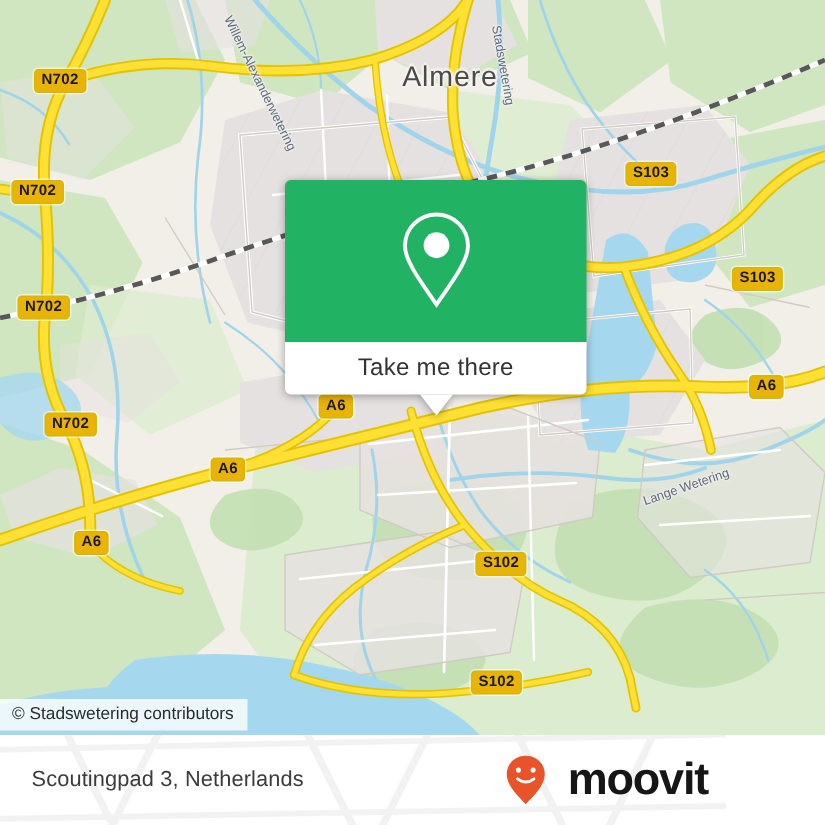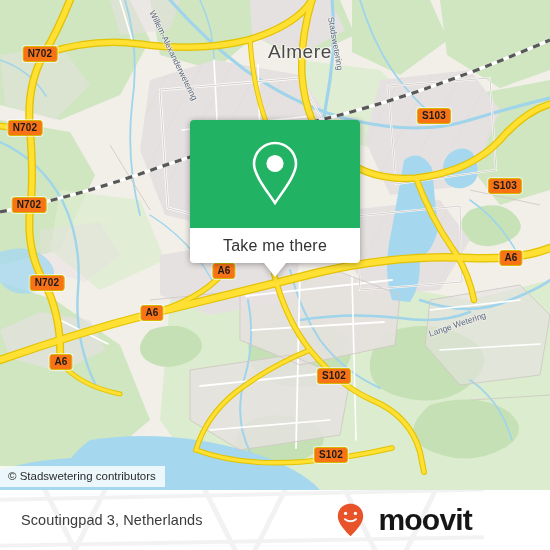--- a/index.html
+++ b/index.html
@@ -16,21 +16,21 @@
     position: absolute; left: 0; top: 0;
     width: 550px; height: 490px;
     background: #f2efe9;
     overflow: hidden;
   }
   .layer { position: absolute; left: 0; top: 0; width: 550px; height: 490px; }
 
   
   .shield {
     position: absolute;
-    background: #f97316;
+    background: #eab308;
     border: 1.4px solid #d6b800;
     border-radius: 3px;
     color: #1a1a1a;
     font-size: 10px;
     font-weight: bold;
     letter-spacing: .2px;
     padding: 1px 4px 2px 4px;
     line-height: 11px;
     white-space: nowrap;
     transform: translate(-50%, -50%);
@@ -67,21 +67,21 @@
     font-size: 11.5px;
     padding: 4px 9px 4px 8px;
     line-height: 13px;
     white-space: nowrap;
   }
 
   
   #card {
     position: absolute;
     left: 190px; top: 120px;
-    width: 170px;
+    width: 201px;
     border-radius: 4px;
     filter: drop-shadow(0 1px 3px rgba(0,0,0,.35));
   }
   #card-top {
     height: 108px;
     background: #22b263;
     border-radius: 4px 4px 0 0;
     display: flex; align-items: center; justify-content: center;
   }
   #card-bottom {

